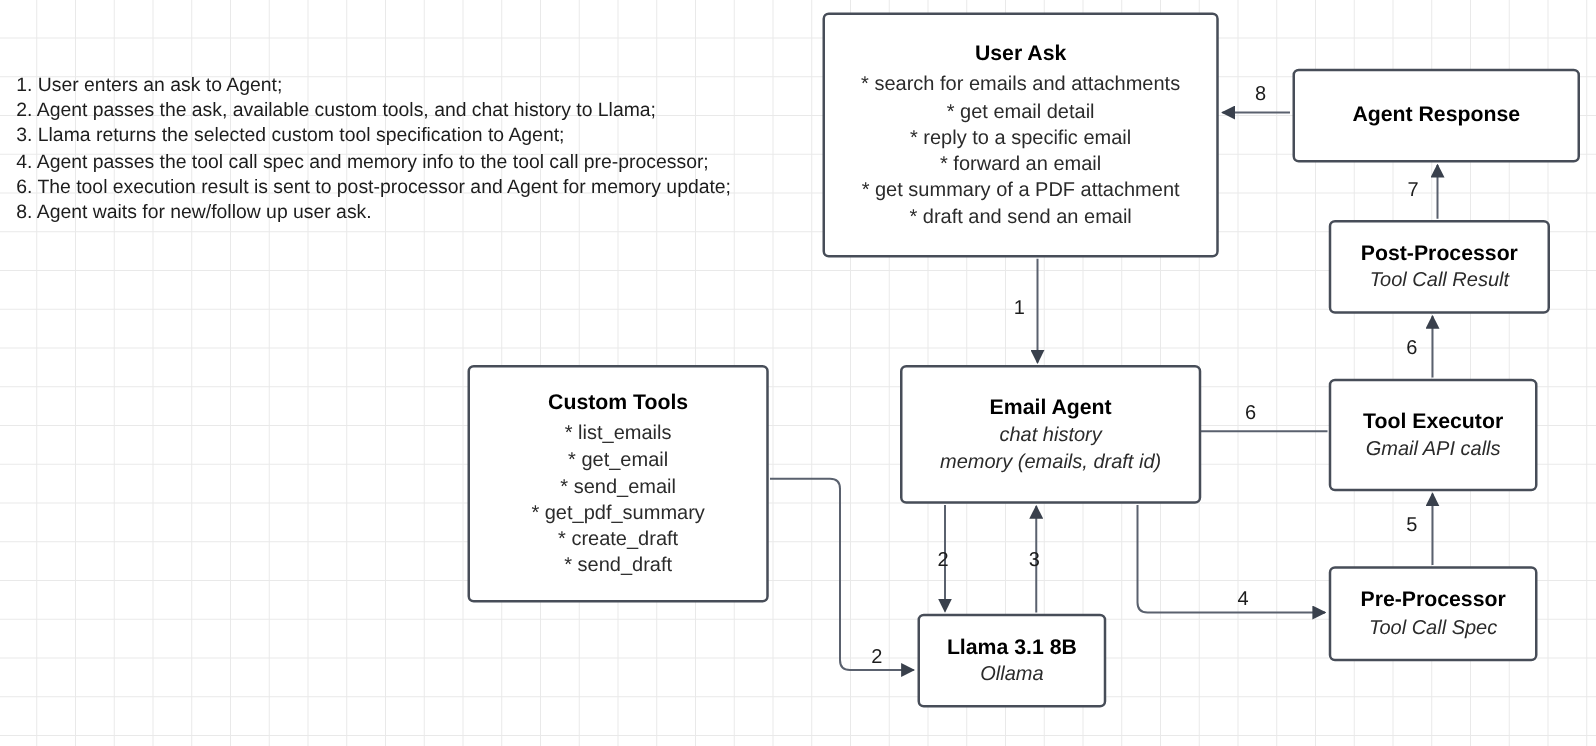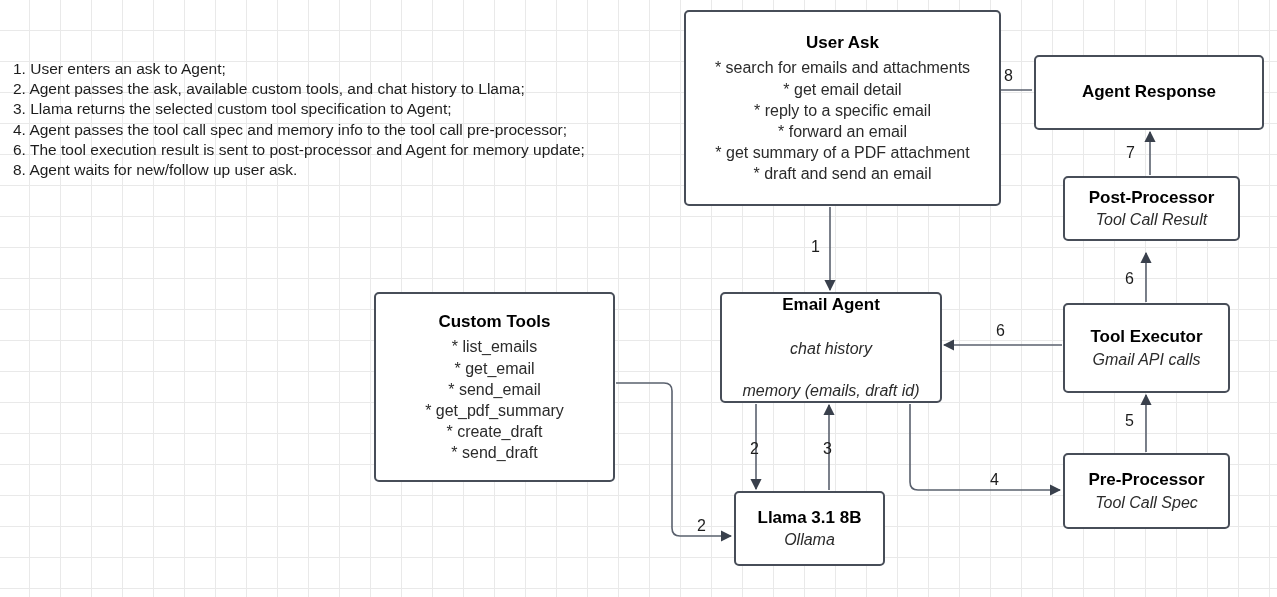--- a/index.html
+++ b/index.html
@@ -57,27 +57,27 @@
     white-space: nowrap;
     font-style: italic;
   }
   .node .bullets {
     font-size: 16px;
     color: #2b2b2b;
   }
   .node .bullets div { white-space: nowrap; }
 
   
-  #node-user-ask        { left: 684px; top: 10px;  width: 317px; height: 196px; }
+  #node-user-ask        { left: 658px; top: 10px;  width: 317px; height: 196px; }
   #node-agent-response  { left: 1034px; top: 55px; width: 230px; height: 75px; }
-  #node-post-processor  { left: 1063px; top: 176px; width: 177px; height: 65px; text-align: right; }
+  #node-post-processor  { left: 1063px; top: 176px; width: 177px; height: 75px; text-align: right; }
   #node-tool-executor   { left: 1063px; top: 303px; width: 167px; height: 90px; }
   #node-pre-processor   { left: 1063px; top: 453px; width: 167px; height: 76px; }
   #node-custom-tools    { left: 374px; top: 292px; width: 241px; height: 190px; }
-  #node-email-agent     { left: 720px; top: 292px; width: 222px; height: 111px; justify-content: space-between; }
+  #node-email-agent     { left: 720px; top: 292px; width: 241px; height: 111px; }
   #node-llama           { left: 734px; top: 491px; width: 151px; height: 75px; }
 
   #node-user-ask .title { margin-bottom: 3px; }
   #node-custom-tools .title { margin-bottom: 3px; }
 
   
   #legend {
     position: absolute;
     left: 13px;
     top: 43px;

